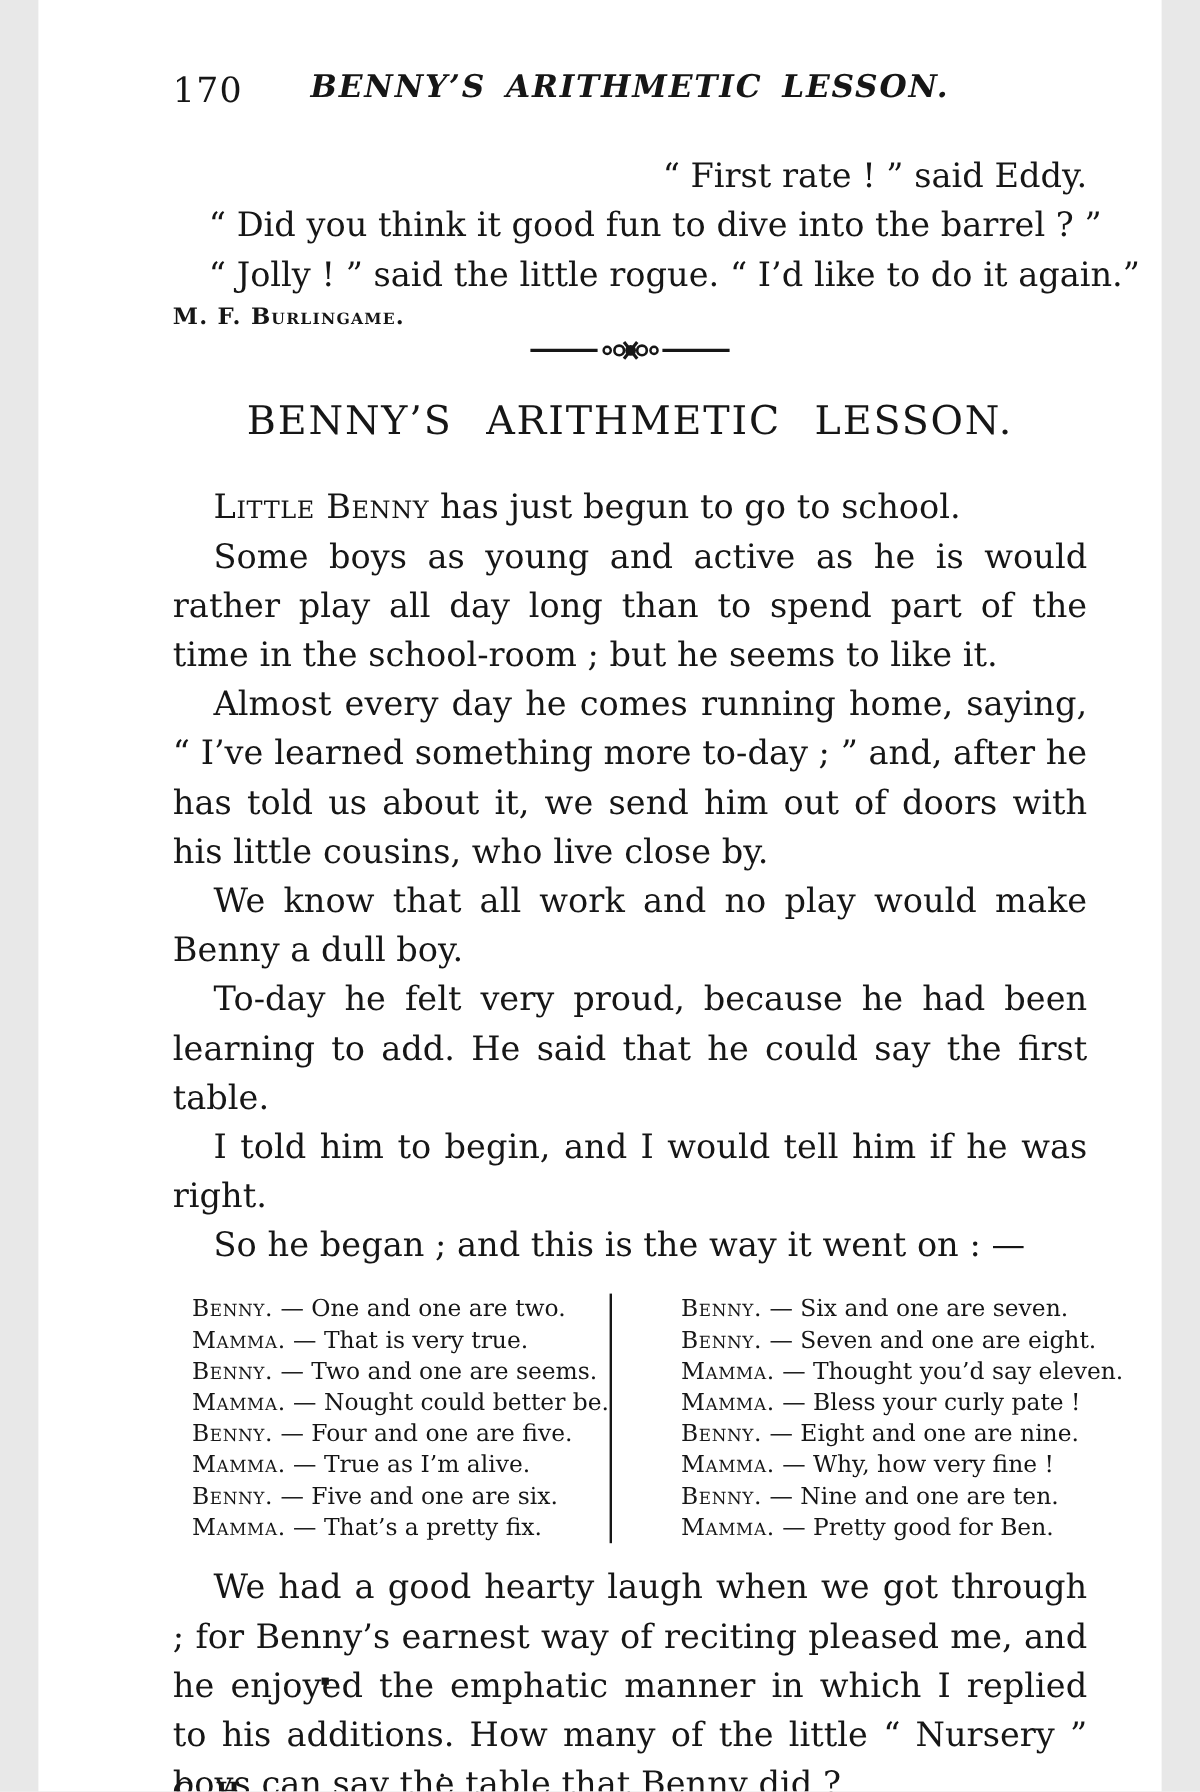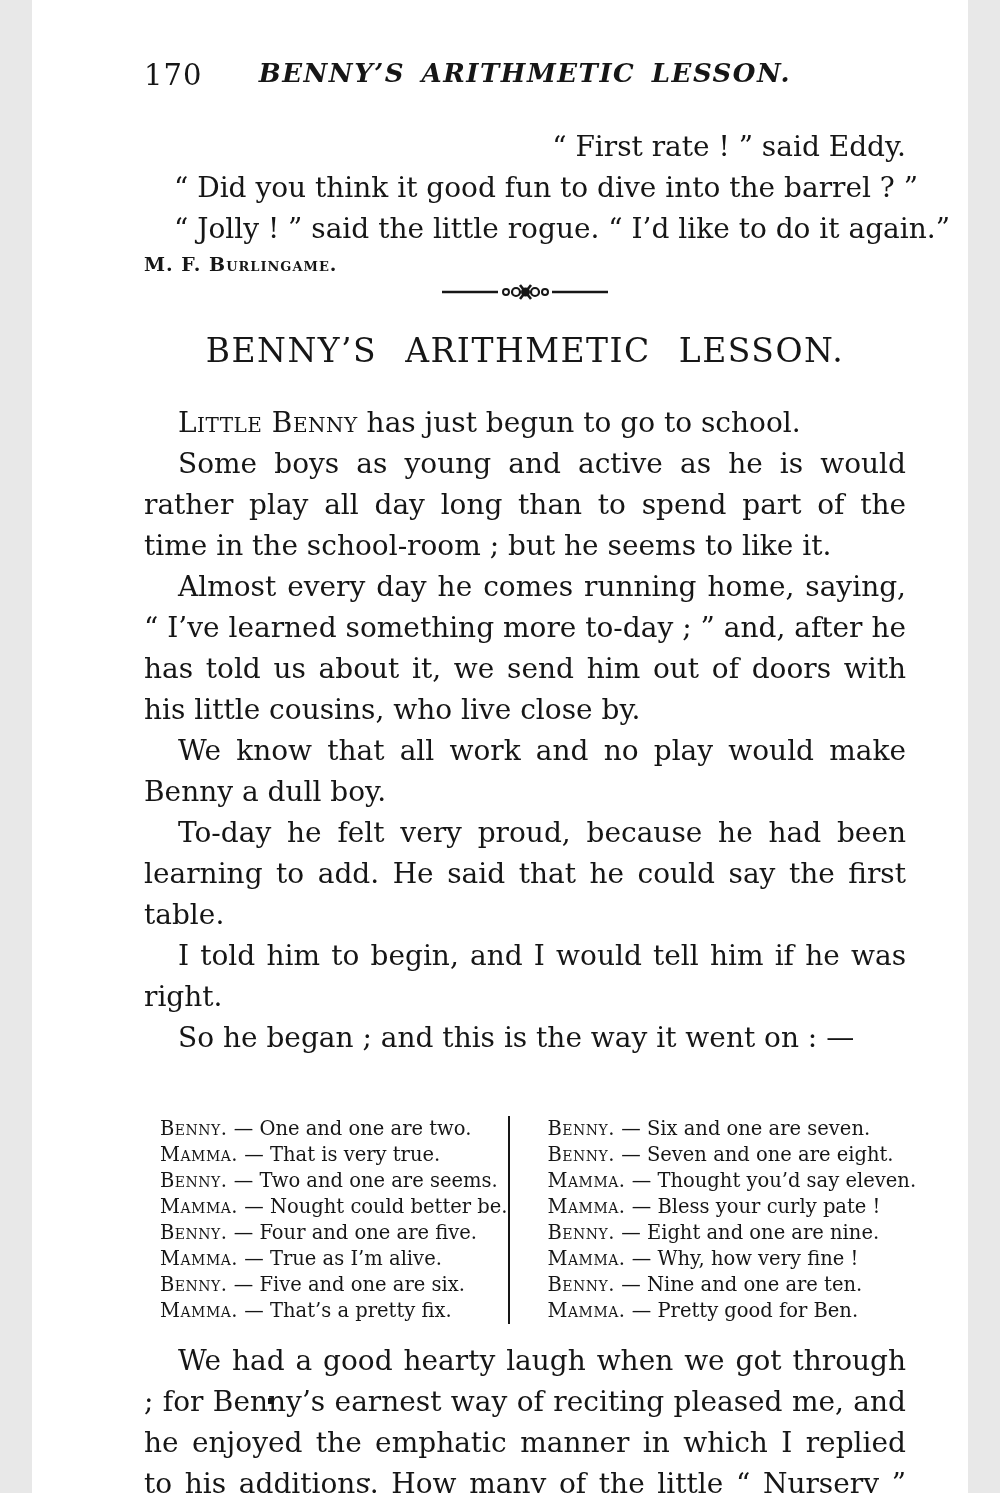--- a/index.html
+++ b/index.html
@@ -42,24 +42,24 @@
     letter-spacing:1.5px;word-spacing:16px;
     margin:24px 0 32px 0;
   }
   
   .para{
     font-size:28px;line-height:41px;text-align:justify;text-indent:34px;
   }
   .smallcaps{font-variant:small-caps;letter-spacing:0.5px;}
   
   .dialogue{display:flex;margin:20px 0 16px 16px;}
-  .dialogue .col{width:392px;margin-top:38px;}
+  .dialogue .col{width:392px;}
   .dialogue .col.right{
     border-left:2px solid var(--ink);
-    padding-left:38px;width:428px;
+    padding-left:58px;width:428px;
   }
   .dline{
     font-size:19.5px;line-height:26px;white-space:nowrap;
   }
   .speaker{font-variant:small-caps;letter-spacing:0.5px;}
   
   .closing{margin-top:4px;}
   .signature{
     margin:-26px 42px 0 0;
     font-variant:small-caps;font-weight:bold;font-size:22px;letter-spacing:1px;

